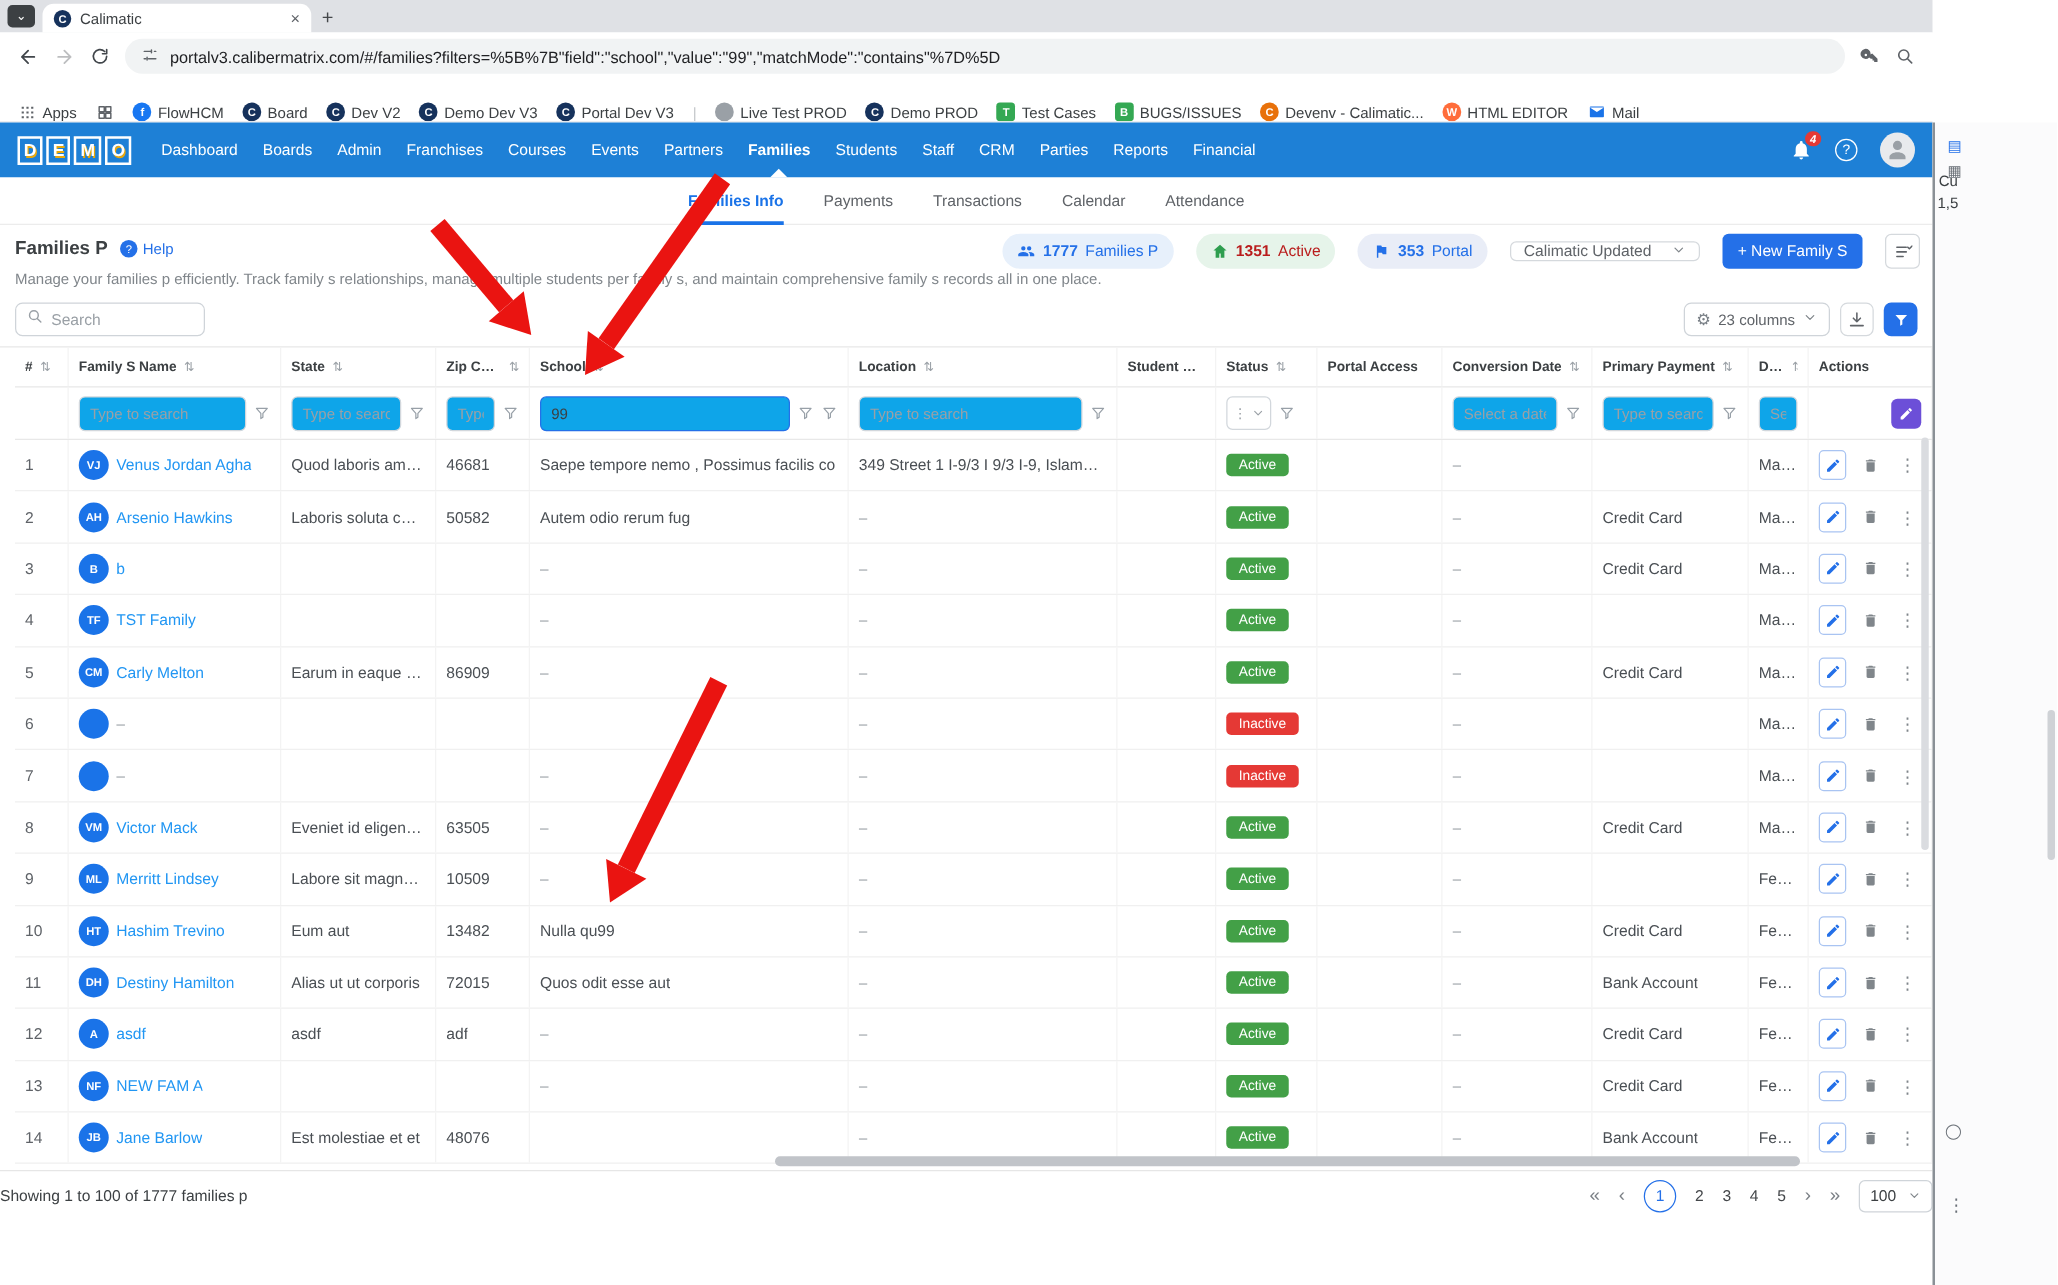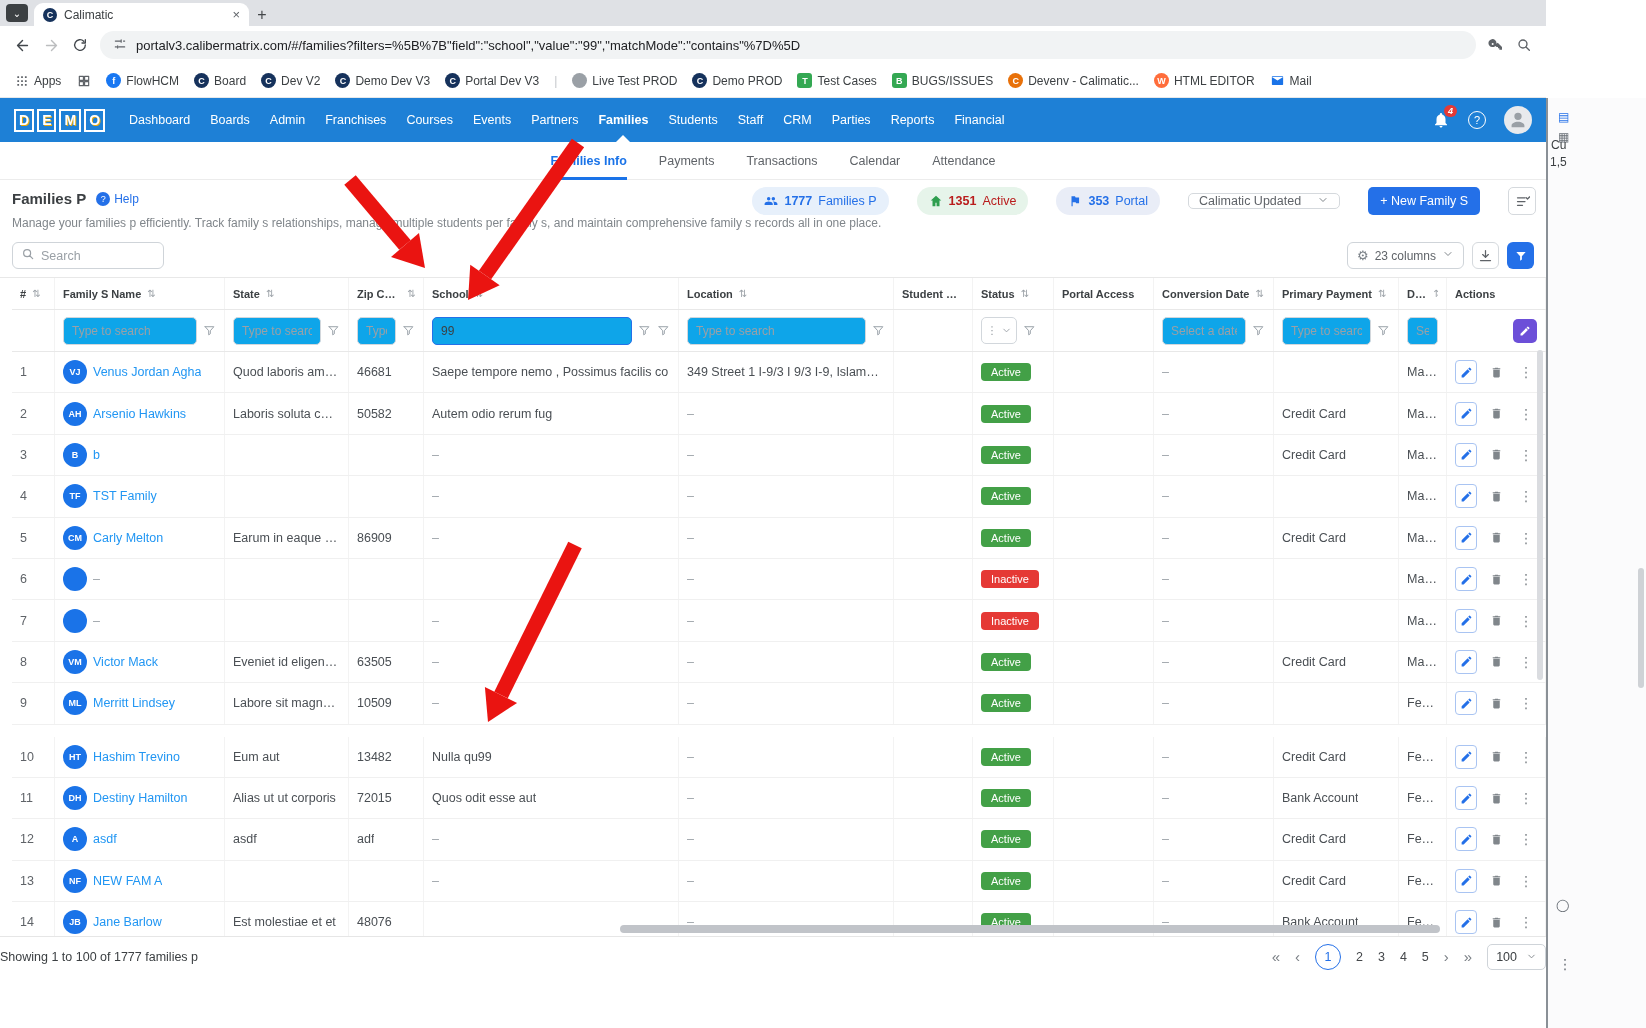--- a/index.html
+++ b/index.html
@@ -11,21 +11,21 @@
 .tabstrip{height:26px;background:#dfe1e5;display:flex;align-items:flex-end;padding-left:6px}
 .tabsearch{width:22px;height:18px;background:#3c4043;border-radius:4px;color:#fff;font-size:10px;display:flex;align-items:center;justify-content:center;margin:0 6px 4px 0}
 .tab{width:215px;height:23px;background:#fff;border-radius:9px 9px 0 0;display:flex;align-items:center;gap:7px;padding:0 9px;font-size:12px;color:#3c4043}
 .fav{min-width:14px;width:14px;height:14px;border-radius:50%;background:#16325c;color:#fff;font-size:9px;font-weight:bold;display:flex;align-items:center;justify-content:center}
 .tclose{margin-left:auto;color:#5f6368;font-size:13px}
 .newtab{width:26px;height:23px;color:#44474a;font-size:16px;display:flex;align-items:center;justify-content:center}
 .toolbar{height:38px;background:#fff;display:flex;align-items:center;gap:12px;padding:0 14px}
 .navbtn{color:#41464b;display:flex}
 .navbtn.disabled{opacity:.35}
 .urlbar{flex:1;height:28px;background:#f1f3f4;border-radius:14px;display:flex;align-items:center;gap:9px;padding:0 13px;font-size:13px;color:#202124;overflow:hidden;white-space:nowrap}
-.bookmarks{height:34px;display:flex;align-items:center;gap:15px;padding:0 14px;font-size:12px;color:#3c4043;border-bottom:1px solid #e6e8ea;background:#fff;overflow:hidden;white-space:nowrap}
+.bookmarks{height:34px;display:flex;align-items:flex-end;gap:15px;padding:0 14px;font-size:12px;color:#3c4043;border-bottom:1px solid #e6e8ea;background:#fff;overflow:hidden;white-space:nowrap}
 .bm{display:flex;align-items:center;gap:5px}
 .bico{min-width:15px;width:15px;height:15px;border-radius:3px;display:flex;align-items:center;justify-content:center;font-size:9px;font-weight:bold;color:#fff}
 .bico.round{border-radius:50%}
 .bsep{color:#c4c7ca}
 
 
 .appnav{height:44px;background:#1e80d6;display:flex;align-items:center;padding:0 14px;gap:16px}
 .logo{display:flex;gap:3px;margin-right:8px}
 .logo span{border:2px solid #fff;color:#fff;font-weight:bold;font-size:14px;padding:0 3px;line-height:19px;text-shadow:1px 1px 0 #e8a80c}
 .navitems{display:flex;gap:20px;height:44px;align-items:center}
@@ -43,21 +43,21 @@
 .subtab{font-size:12.5px;color:#5f6368;height:38px;display:flex;align-items:center;border-bottom:3px solid transparent;padding-top:3px;cursor:pointer}
 .subtab.active{color:#1a73e8;font-weight:bold;border-bottom-color:#1a73e8}
 
 
 .pagehead{padding:10px 12px 0;position:relative;height:56px}
 .titlerow{display:flex;align-items:center;gap:10px}
 .pgtitle{font-size:15px;font-weight:bold;color:#3c4043}
 .helplink{display:flex;align-items:center;gap:4px;color:#2470e8;font-size:12px}
 .helpq{width:14px;height:14px;border-radius:50%;background:#2470e8;color:#fff;font-size:9px;display:flex;align-items:center;justify-content:center}
 .pgdesc{font-size:12px;color:#80868b;margin-top:9px;white-space:nowrap;overflow:hidden}
-.headbadges{position:absolute;right:10px;top:7px;display:flex;align-items:center;gap:28px}
+.headbadges{position:absolute;right:10px;top:7px;display:flex;align-items:center;gap:18px}
 .statpill{display:flex;align-items:center;gap:6px;height:28px;border-radius:14px;padding:0 12px;font-size:12.5px;white-space:nowrap}
 .seldrop{height:16px;border:1px solid #d5d9dd;border-radius:5px;display:flex;align-items:center;gap:16px;padding:0 10px;font-size:12.5px;color:#5f6368;background:#fff;white-space:nowrap}
 .btn-new{height:28px;background:#2470e8;color:#ffffff;border-radius:5px;display:flex;align-items:center;padding:0 12px;font-size:12.5px;white-space:nowrap}
 .iconbtn{width:28px;height:28px;border:1px solid #d5d9dd;border-radius:5px;display:flex;align-items:center;justify-content:center;background:#fff;color:#5f6368}
 
 
 .searchrow{display:flex;align-items:center;padding:6px 12px 8px;justify-content:space-between}
 .searchbox{width:152px;height:27px;border:1px solid #cfd4d9;border-radius:6px;display:flex;align-items:center;gap:6px;padding:0 8px}
 .searchbox input{border:none;outline:none;width:100%;font-size:12.5px;font-family:inherit;color:#3c4043}
 .searchbox input::placeholder{color:#9aa0a6}
@@ -891,21 +891,21 @@
                 </svg>
               </span>
               <span class="abtn">
                 <svg width="13" height="13" viewBox="0 0 24 24" fill="#80868b">
                   <path d="M6 19a2 2 0 0 0 2 2h8a2 2 0 0 0 2-2V7H6v12zM19 4h-3.5l-1-1h-5l-1 1H5v2h14V4z"></path>
                 </svg>
               </span>
               <span class="abtn dots">⋮</span>
             </div>
           </div>
-          <div class="tgrid trow" style="grid-template-columns: 43px 170px 124px 75px 255px 215px 79px 81px 100px 120px 125px 48px 99px; margin-top: 12px;">
+          <div class="tgrid trow" style="grid-template-columns: 43px 170px 124px 75px 255px 215px 79px 81px 100px 120px 125px 48px 99px;">
             <div class="cell">
               <span class="celltxt ridx">10</span>
             </div>
             <div class="cell">
               <span class="avatar">HT</span>
               <a class="namelink">Hashim Trevino</a>
             </div>
             <div class="cell">
               <span class="celltxt">Eum aut</span>
             </div>

